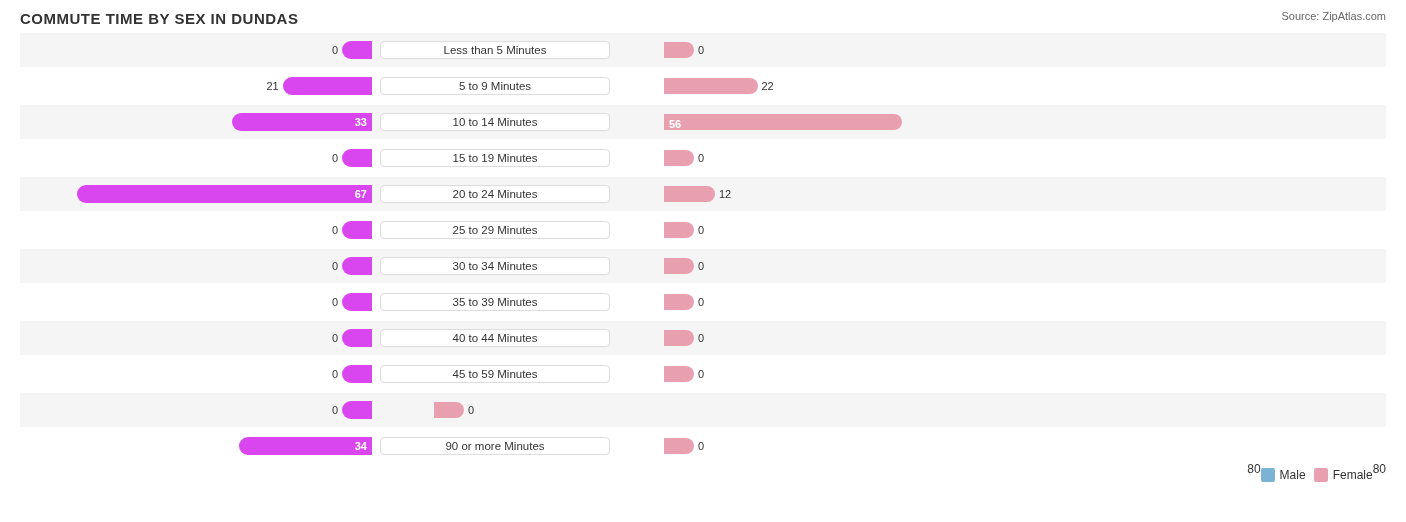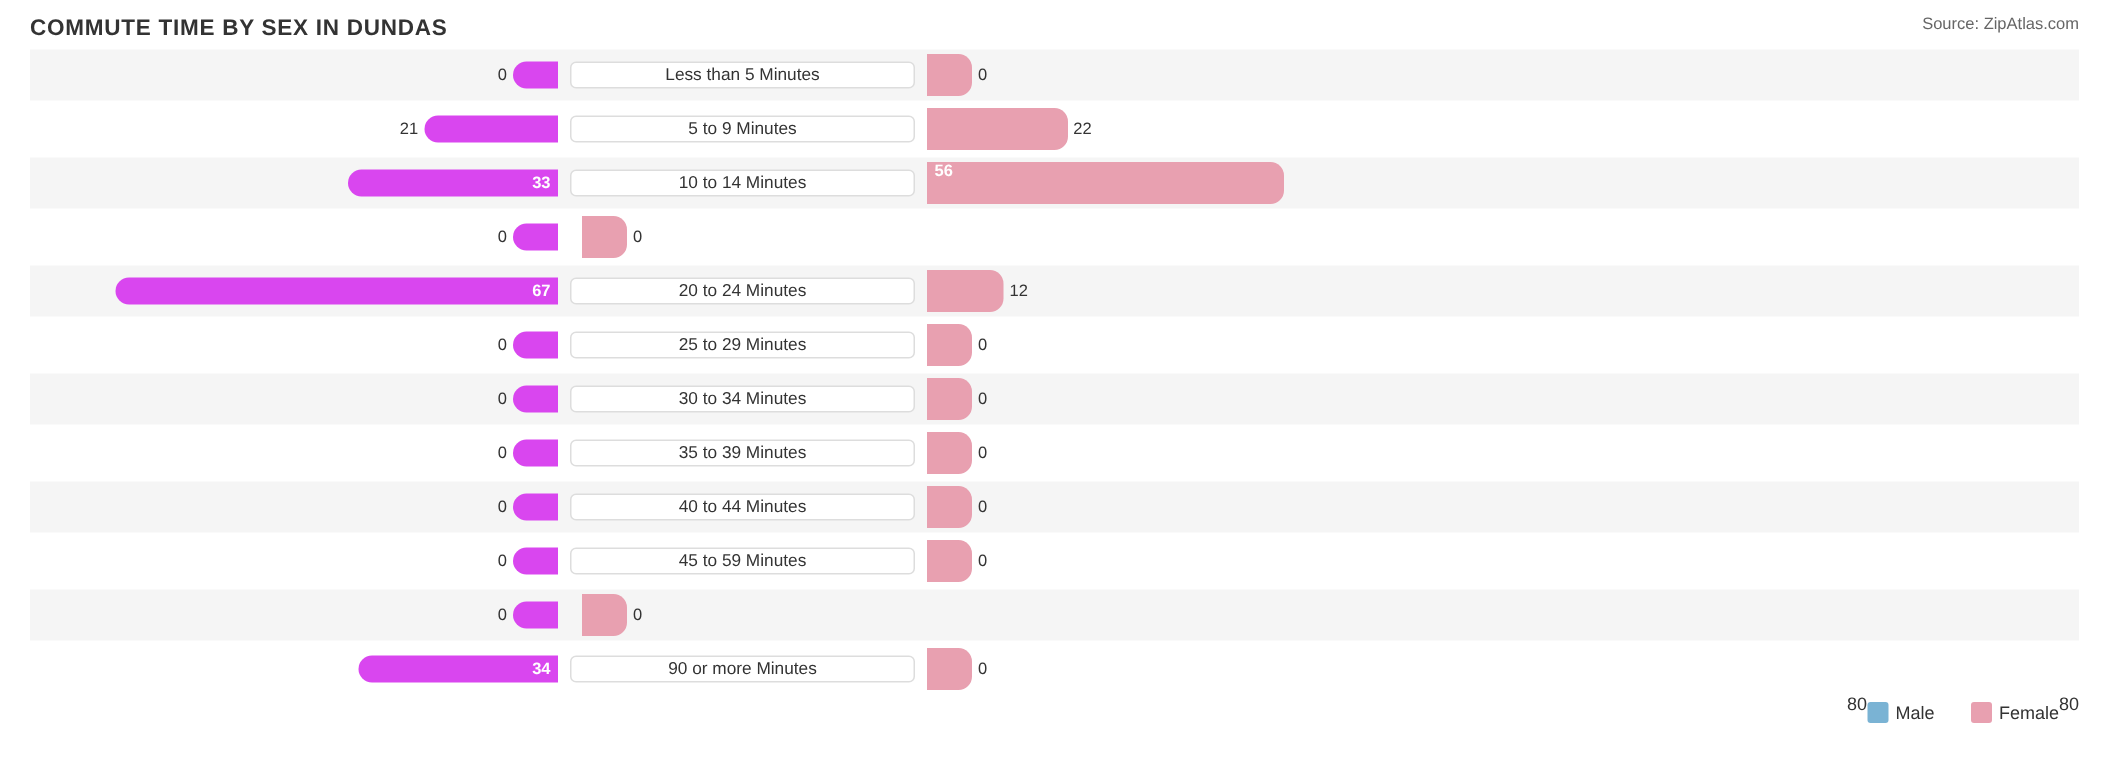--- a/index.html
+++ b/index.html
@@ -68,27 +68,28 @@
     .bar-left {
       height: 18px;
       background: #d946ef;
       border-radius: 9px 0 0 9px;
       display: flex;
       align-items: center;
       justify-content: flex-end;
       min-width: 0;
     }
     .bar-right {
-      height: 28px;
+      height: 16px;
       background: #e8a0b0;
       border-radius: 0 9px 9px 0;
       display: flex;
-      align-items: flex-start;
+      align-items: flex-end;
       justify-content: flex-start;
       min-width: 0;
+      margin-left: 46px;
     }
     .value-left {
       font-size: 11px;
       color: #333;
       margin-right: 4px;
       white-space: nowrap;
     }
     .value-right {
       font-size: 11px;
       color: #333;
@@ -104,21 +105,21 @@
     .value-inside-right {
       font-size: 11px;
       color: #fff;
       font-weight: bold;
       padding-left: 5px;
     }
     .legend-area {
       display: flex;
       justify-content: center;
       align-items: center;
-      gap: 24px;
+      gap: 8px;
       margin-top: 6px;
     }
     .legend-item {
       display: flex;
       align-items: center;
       gap: 5px;
       font-size: 12px;
       color: #333;
     }
     .legend-box {
@@ -188,20 +189,21 @@
           <div class="bar-right" style="width: 238px;">
             <span class="value-inside-right">56</span>
           </div>
         </div>
       </div>
       <div class="row">
         <div class="left-section">
           <span class="value-left">0</span>
           <div class="bar-left" style="width: 30px;"></div>
         </div>
+        <div class="label-pill">15 to 19 Minutes</div>
         <div class="right-section">
           <div class="bar-right" style="width: 30px;"></div>
           <span class="value-right">0</span>
         </div>
       </div>
       <div class="row">
         <div class="left-section">
           <div class="bar-left" style="width: 295px;">
             <span class="value-inside-left">67</span>
           </div>

